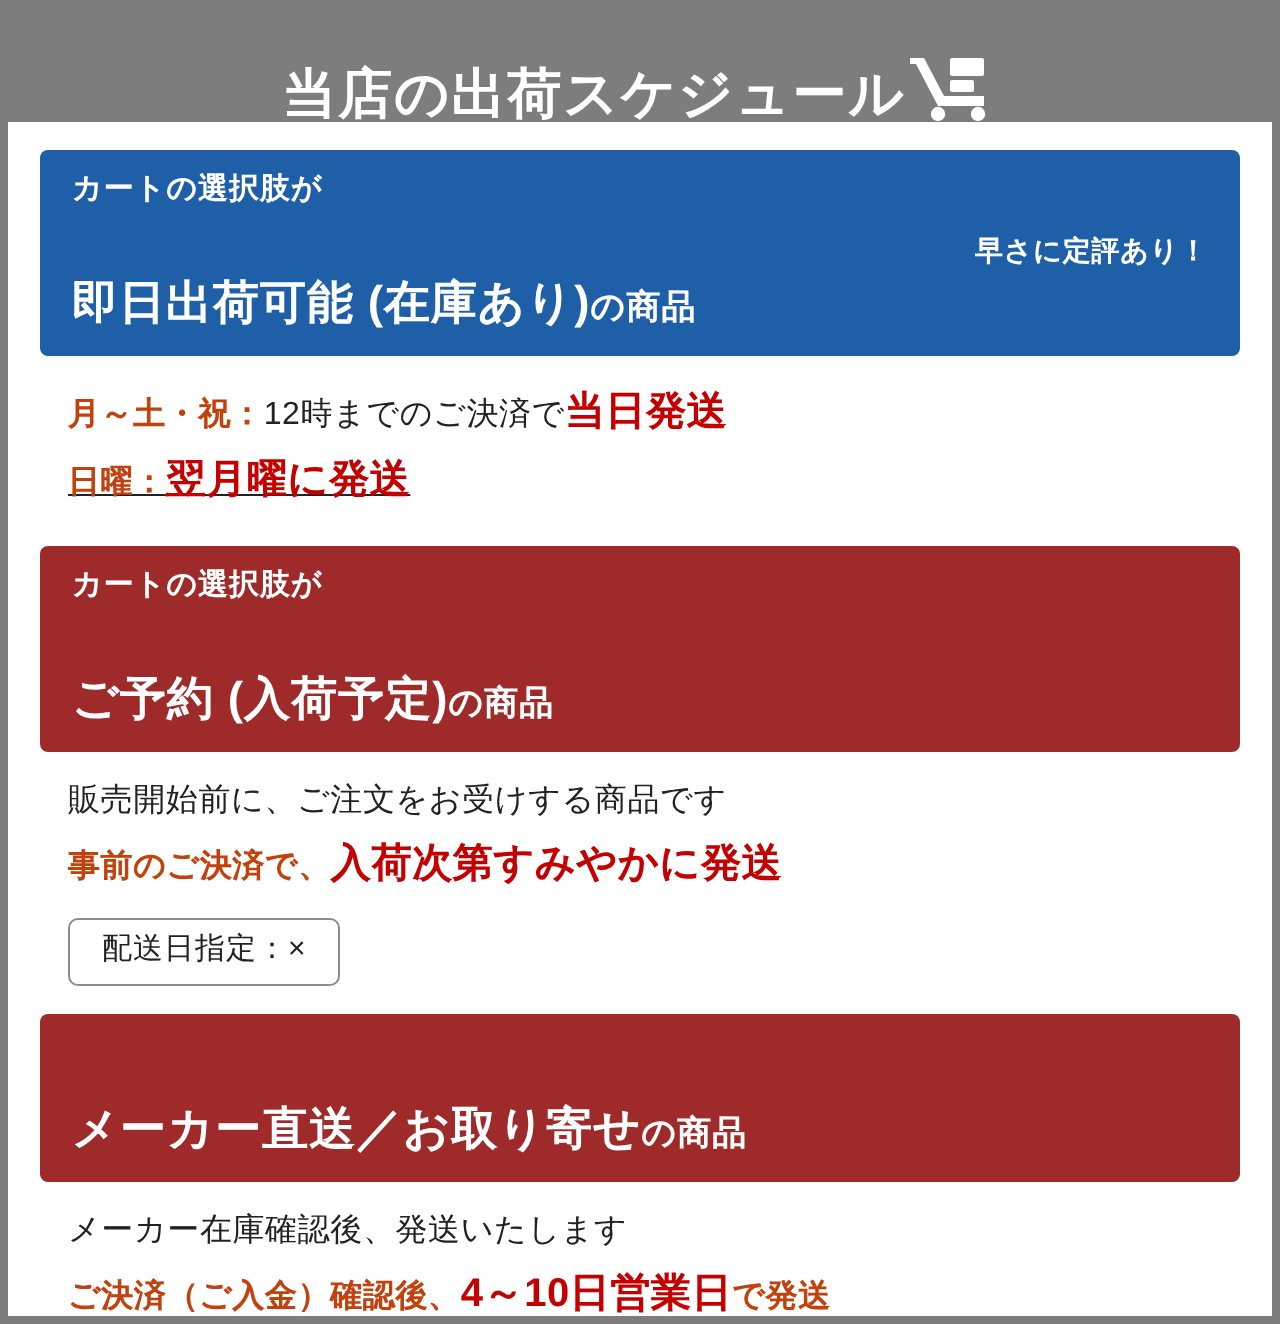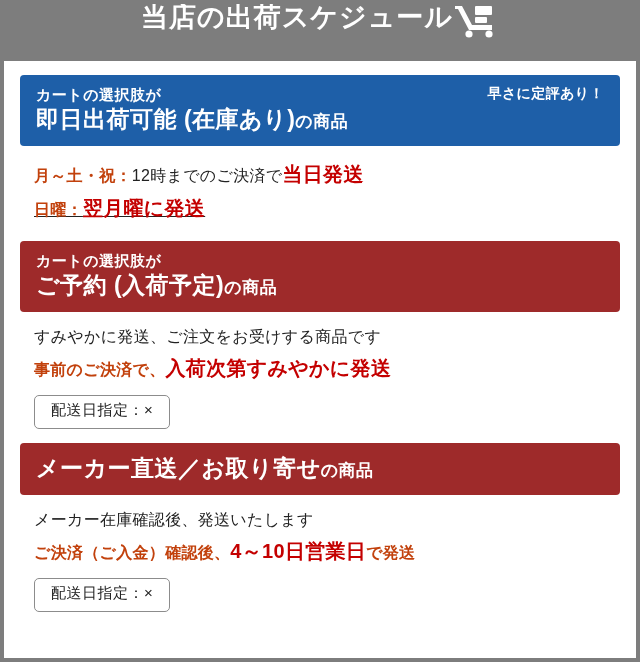--- a/index.html
+++ b/index.html
@@ -22,21 +22,21 @@
     display: flex;
     flex-direction: column;
     overflow: hidden;
   }
   
   .header {
     background: #7d7d7d;
     height: 57px;
     flex: 0 0 57px;
     display: flex;
-    align-items: flex-start;
+    align-items: flex-end;
     justify-content: center;
     color: #ffffff;
   }
   .header-title {
     font-size: 27px;
     font-weight: bold;
     letter-spacing: 1px;
     line-height: 1;
   }
   .cart-icon {
@@ -49,37 +49,39 @@
     padding: 14px 16px 10px 16px;
     box-sizing: border-box;
     flex: 1 1 auto;
   }
   .band {
     color: #ffffff;
     border-radius: 4px;
     padding: 10px 16px 11px 16px;
     box-sizing: border-box;
     display: flex;
+    align-items: center;
     justify-content: space-between;
   }
   .band-blue { background: #1e5fa8; }
   .band-red  { background: #9e2a2a; }
   .band-left { display: flex; flex-direction: column; justify-content: center; }
   .band-small {
     font-size: 15px;
     font-weight: bold;
     line-height: 1.35;
     letter-spacing: 0.5px;
   }
   .band-big {
     font-size: 23px;
     font-weight: bold;
     line-height: 1.3;
     letter-spacing: 0.5px;
     white-space: nowrap;
+    margin-top: 32px;
   }
   .band-big .suffix {
     font-size: 17px;
     font-weight: bold;
   }
   .band-note {
     font-size: 14px;
     font-weight: bold;
     letter-spacing: 0.4px;
     white-space: nowrap;
@@ -164,21 +166,21 @@
     </div>
 
     <div class="band band-red">
       <div class="band-left">
         <div class="band-small">カートの選択肢が</div>
         <div class="band-big"><span>ご予約 (入荷予定)</span><span class="suffix">の商品</span></div>
       </div>
     </div>
 
     <div class="details">
-      <div class="line">すみやかに発送、ご注文をお受けする商品です</div>
+      <div class="line">販売開始前に、ご注文をお受けする商品です</div>
       <div class="line"><span class="strong-dark">事前のご決済で、</span><span class="em-red">入荷次第</span><span class="em-red-sm">すみやかに発送</span></div>
       <div class="pill">配送日指定：×</div>
     </div>
 
     <div class="band band-red band-single">
       <div class="band-big"><span>メーカー直送／お取り寄せ</span><span class="suffix">の商品</span></div>
     </div>
 
     <div class="details">
       <div class="line">メーカー在庫確認後、発送いたします</div>

